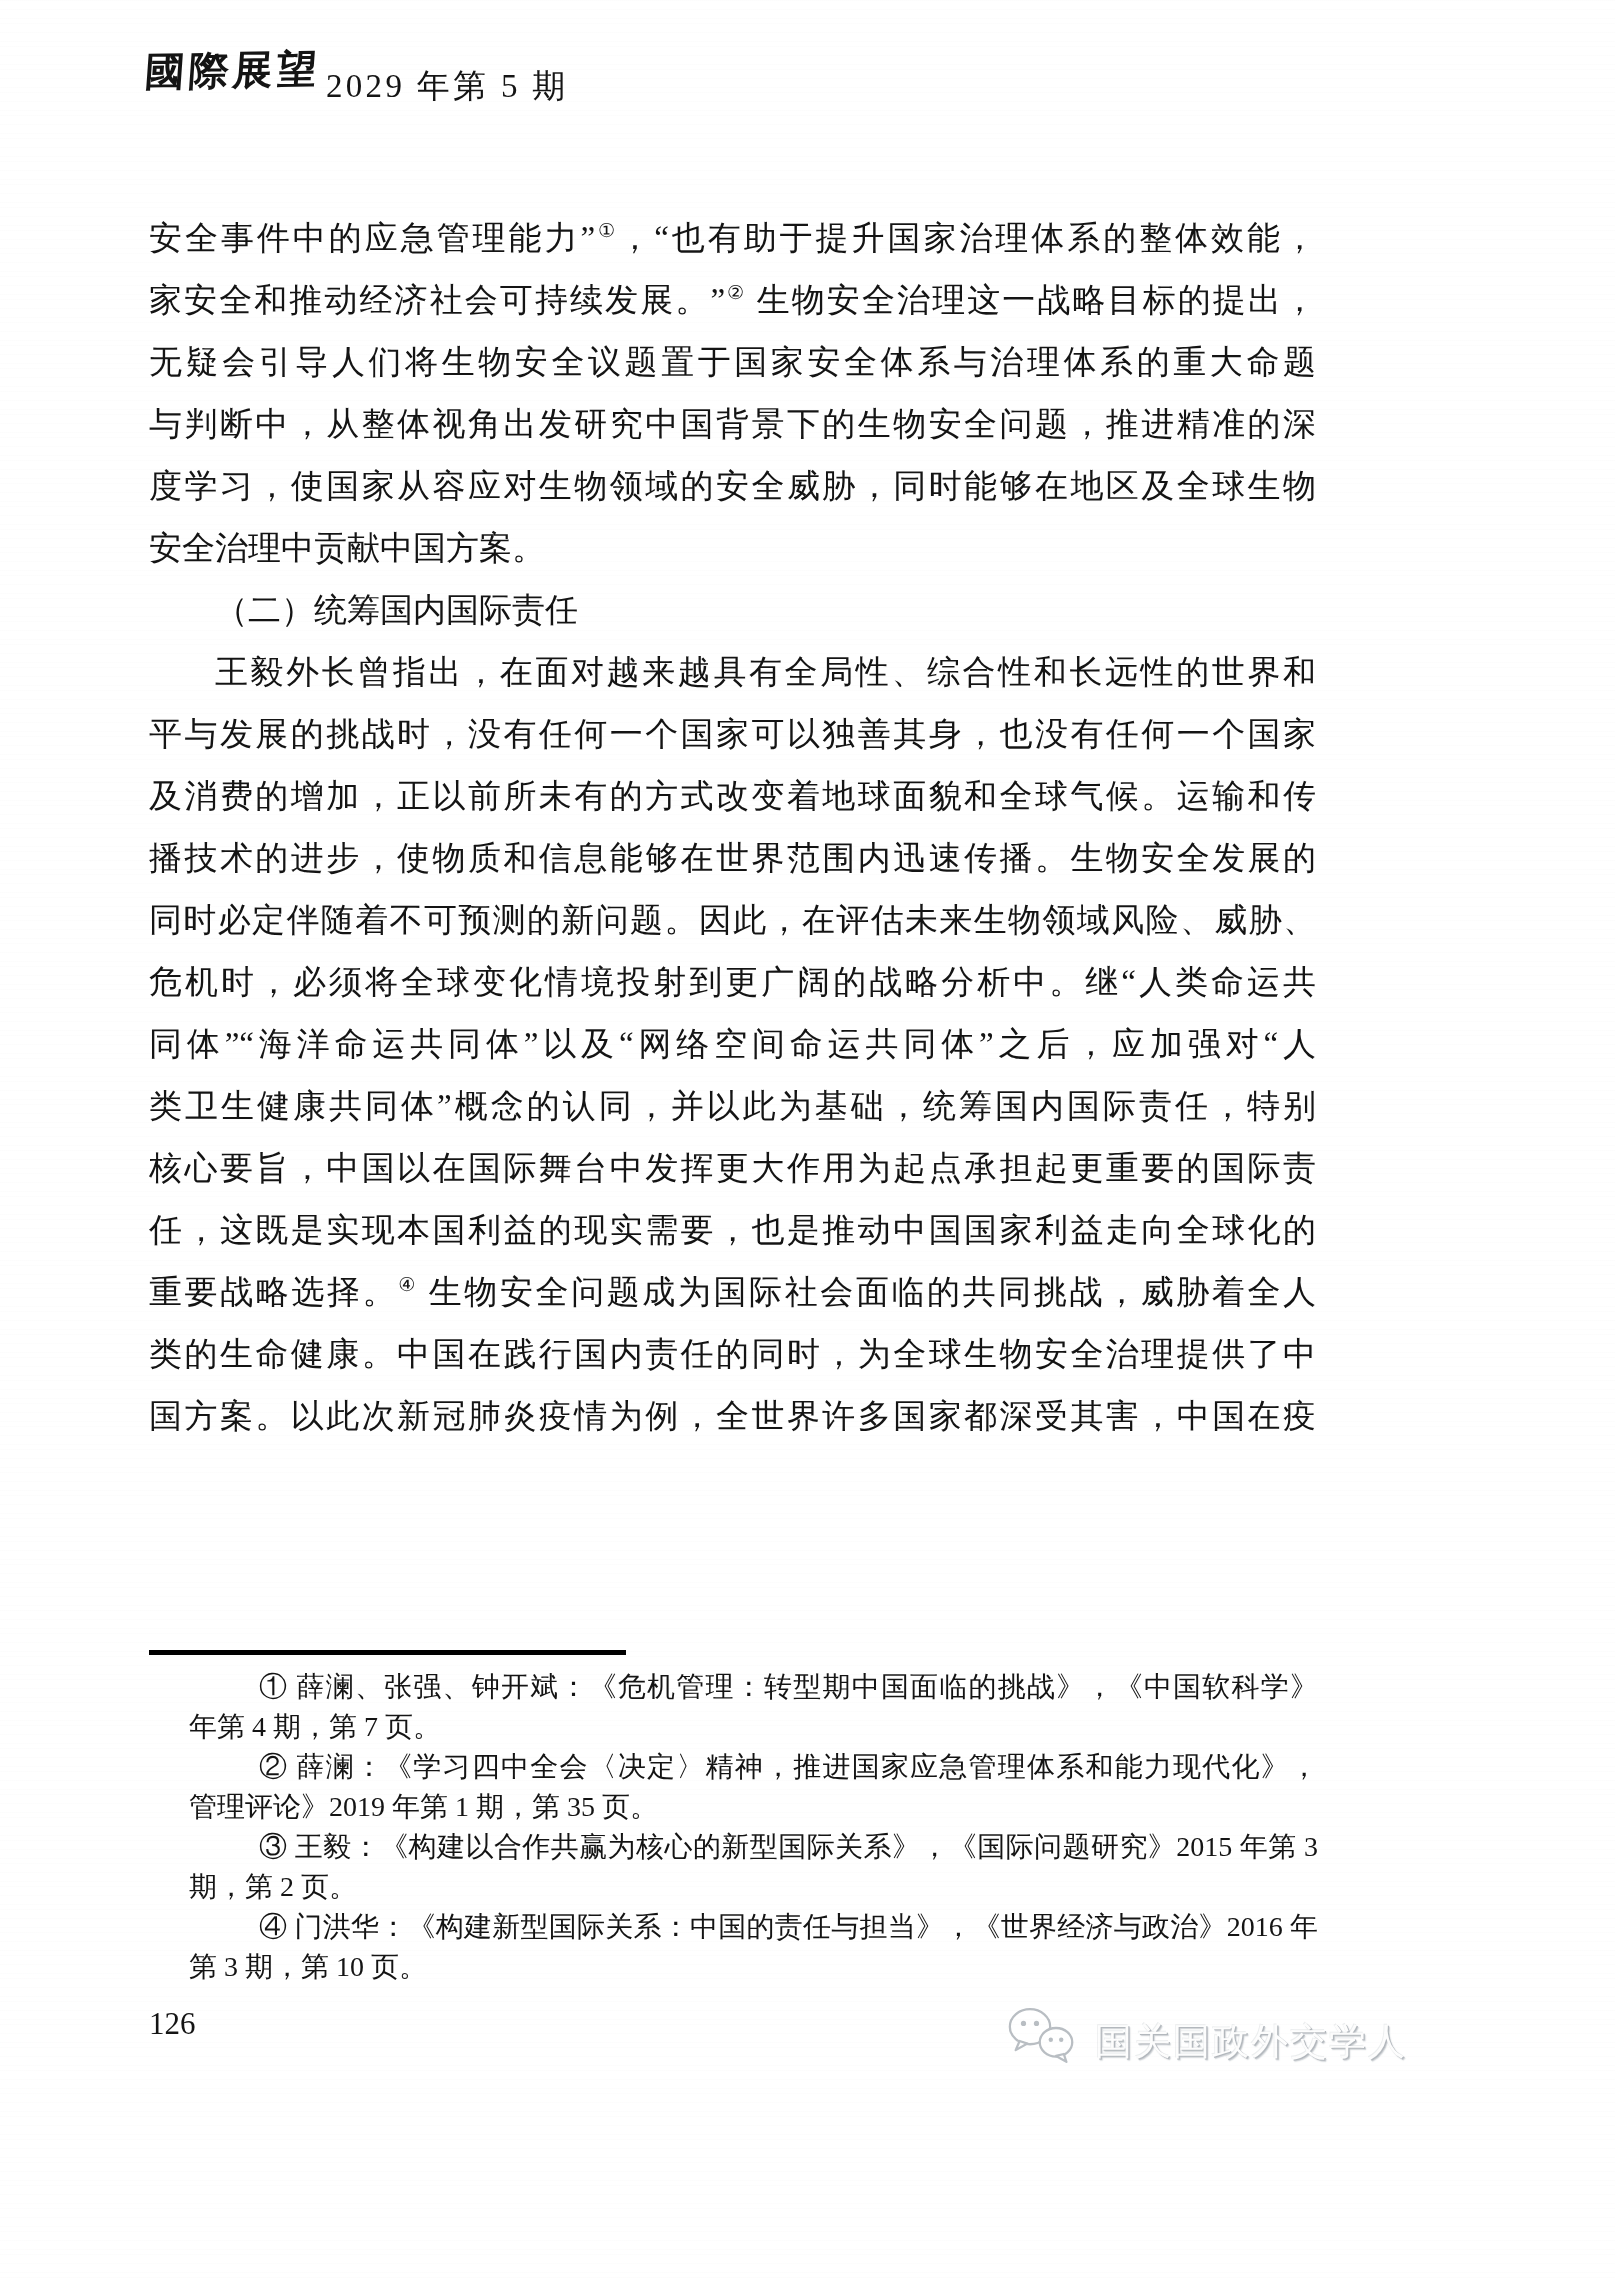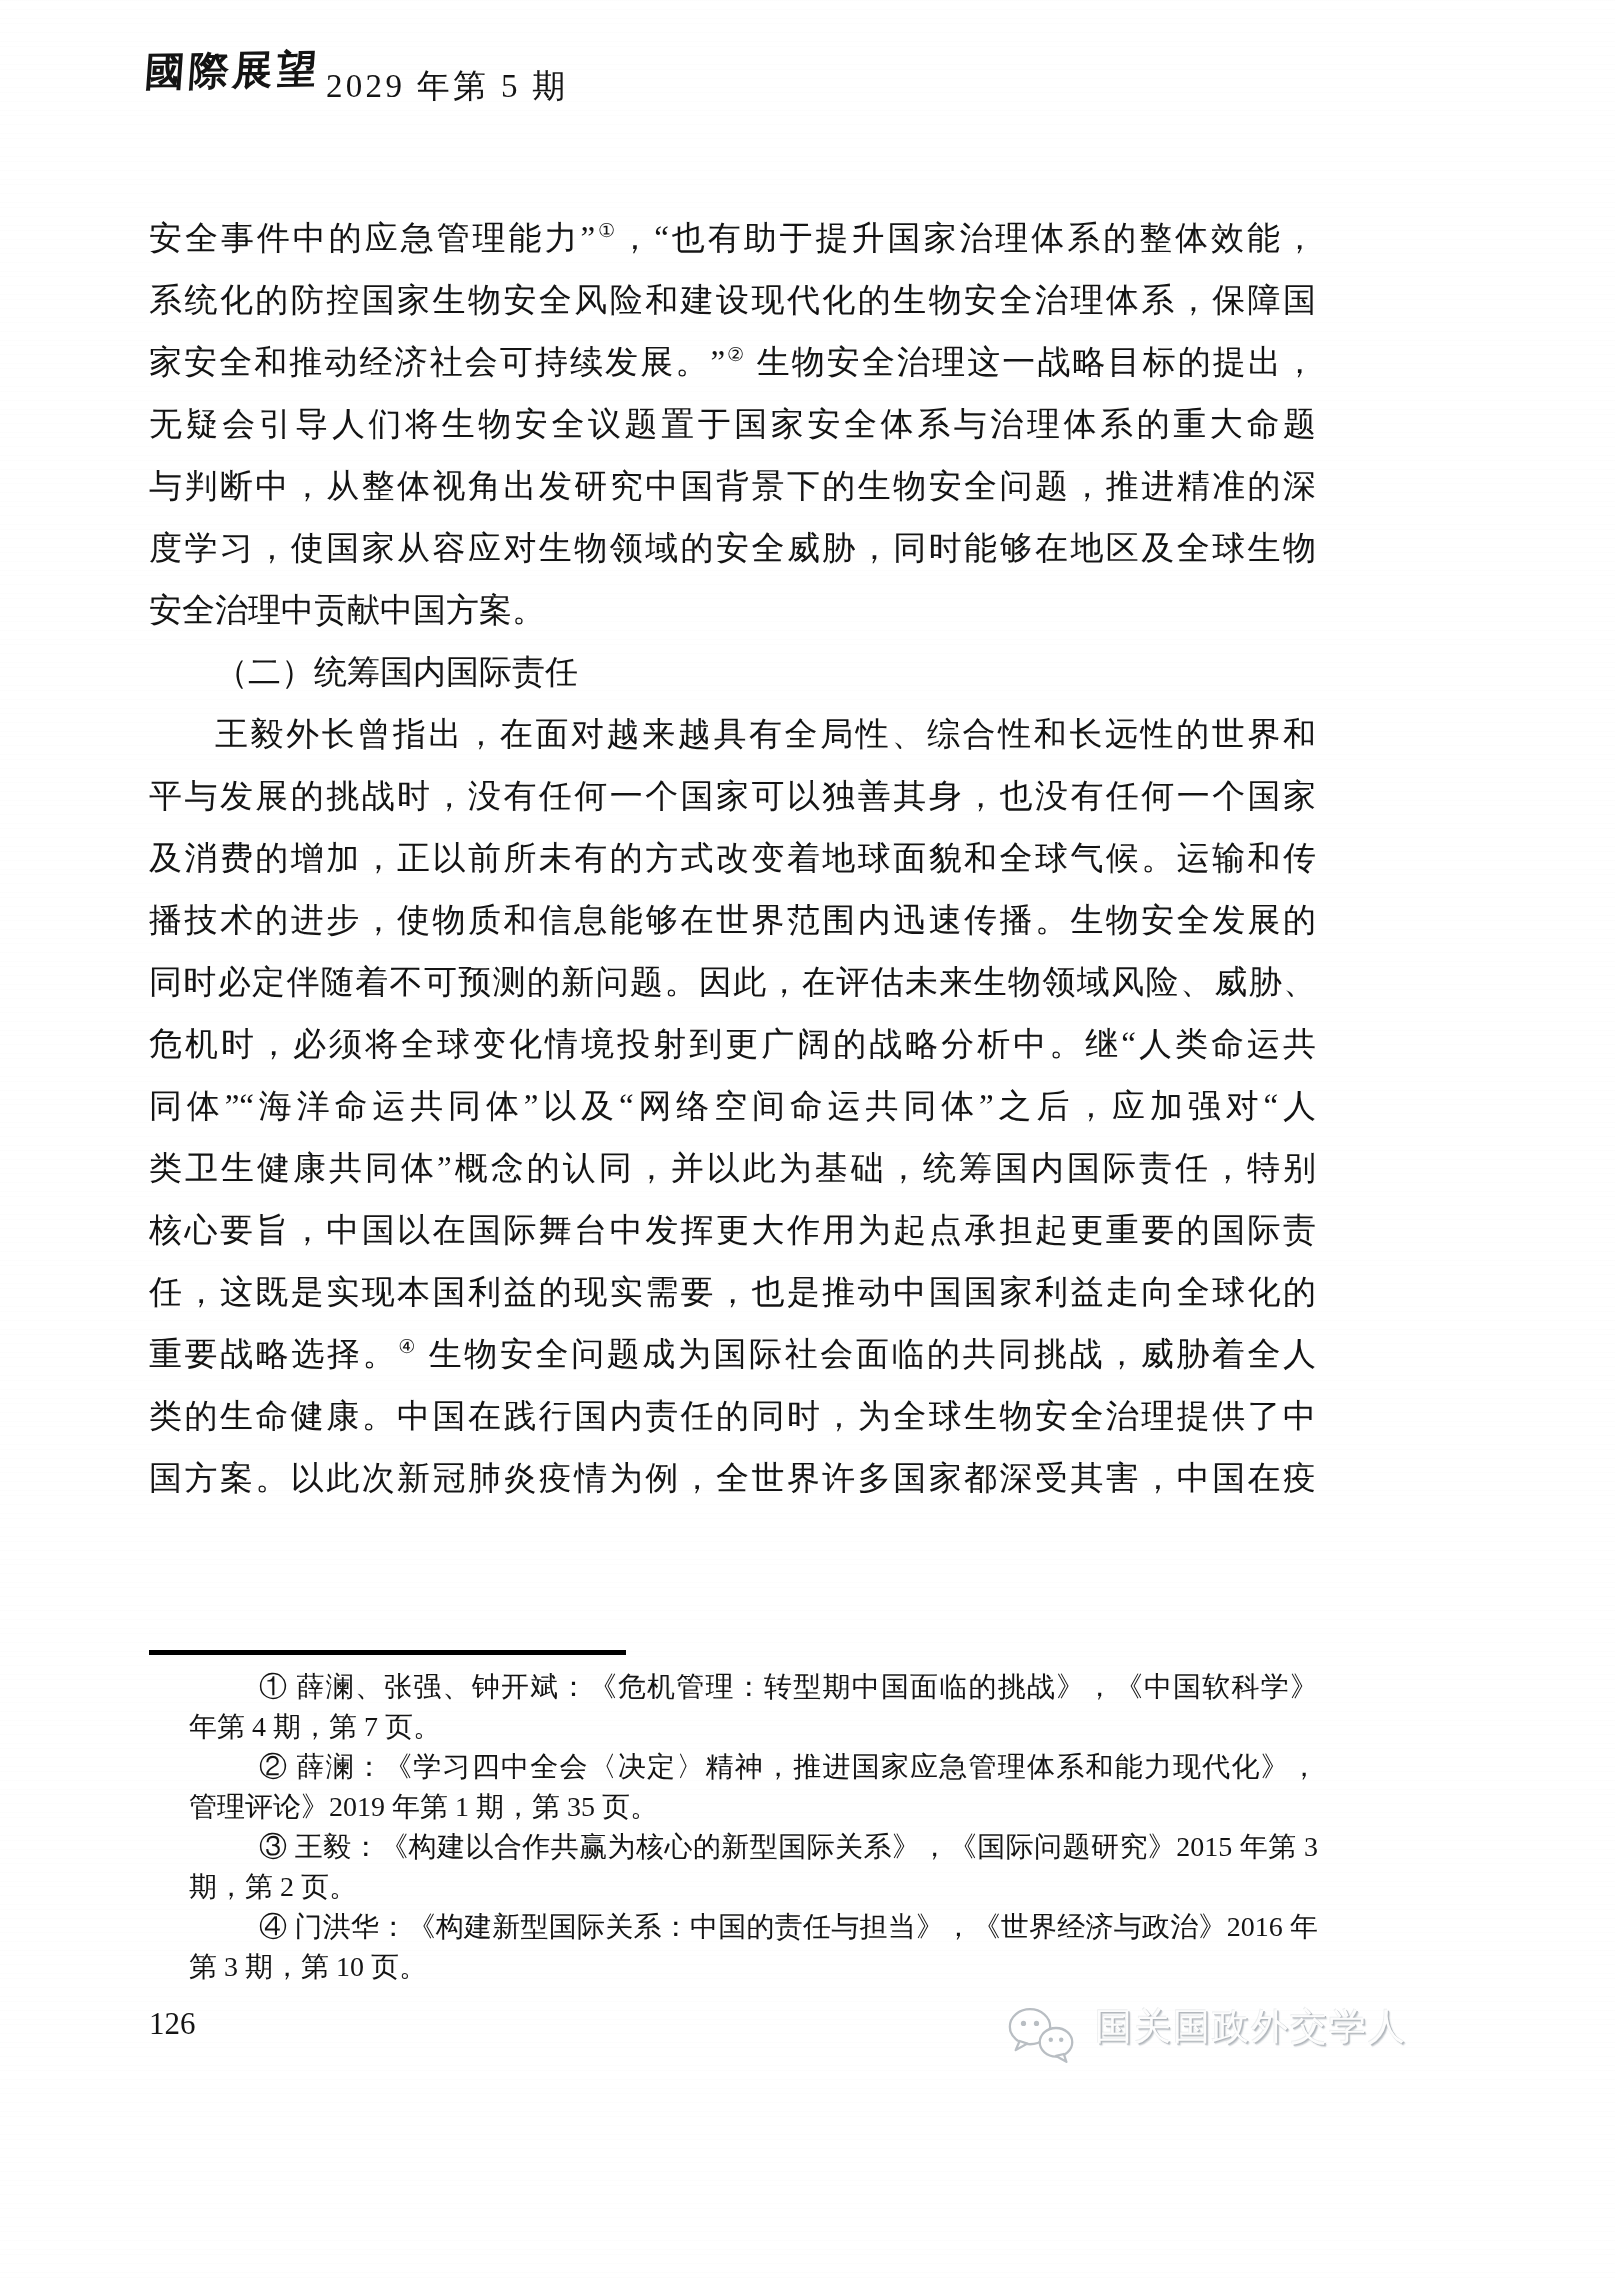--- a/index.html
+++ b/index.html
@@ -52,41 +52,40 @@
     overflow:hidden;text-align:justify;margin-left:44px;
   }
   .fl.ind{text-indent:2.5em;}
   
   .page-number{
     position:absolute;left:149px;top:2006px;
     font-size:31px;
   }
   .watermark{
     position:absolute;left:1004px;top:2002px;
-    display:flex;align-items:flex-start;gap:13px;
+    display:flex;align-items:flex-end;gap:13px;
     font-family:"Liberation Sans","DejaVu Sans",sans-serif;
   }
   .watermark .wm-text{
     font-size:37px;letter-spacing:2px;font-weight:500;
     color:#fdfdfd;
     text-shadow:1.3px 1.3px 0 #b3b8bd, 2px 2px 1.3px #c9cdd1, -0.7px -0.7px 0 #eceeef;
   }
   .wm-icon{display:block;}
 </style>
 </head>
 <body>
 
 <div class="page">
 
   <div class="journal-logo">國際展望</div>
   <div class="issue-info">2029 年第 5 期</div>
 
   <main class="body-block">
     <div class="ln just supwrap">安全事件中的应急管理能力”<sup class="fn-ref">①</sup>，“也有助于提升国家治理体系的整体效能，</div>
-    <div class="ln just">系统化的防控国家生物安全风险和建设现代化的生物安全治理体系，保障国</div>
     <div class="ln just supwrap">家安全和推动经济社会可持续发展。”<sup class="fn-ref">②</sup> 生物安全治理这一战略目标的提出，</div>
     <div class="ln just">无疑会引导人们将生物安全议题置于国家安全体系与治理体系的重大命题</div>
     <div class="ln just">与判断中，从整体视角出发研究中国背景下的生物安全问题，推进精准的深</div>
     <div class="ln just">度学习，使国家从容应对生物领域的安全威胁，同时能够在地区及全球生物</div>
     <div class="ln">安全治理中贡献中国方案。</div>
     <div class="ln ind">（二）统筹国内国际责任</div>
     <div class="ln just ind">王毅外长曾指出，在面对越来越具有全局性、综合性和长远性的世界和</div>
     <div class="ln just">平与发展的挑战时，没有任何一个国家可以独善其身，也没有任何一个国家</div>
     <div class="ln just">及消费的增加，正以前所未有的方式改变着地球面貌和全球气候。运输和传</div>
     <div class="ln just">播技术的进步，使物质和信息能够在世界范围内迅速传播。生物安全发展的</div>

